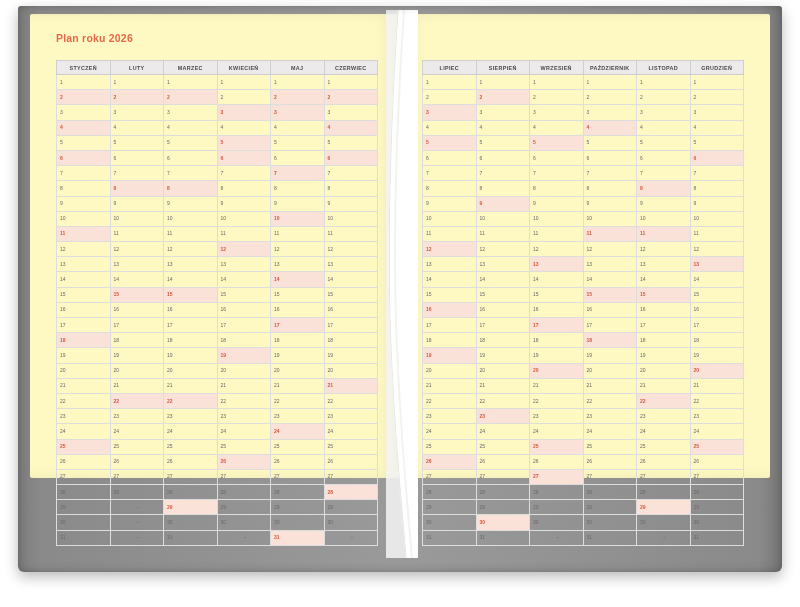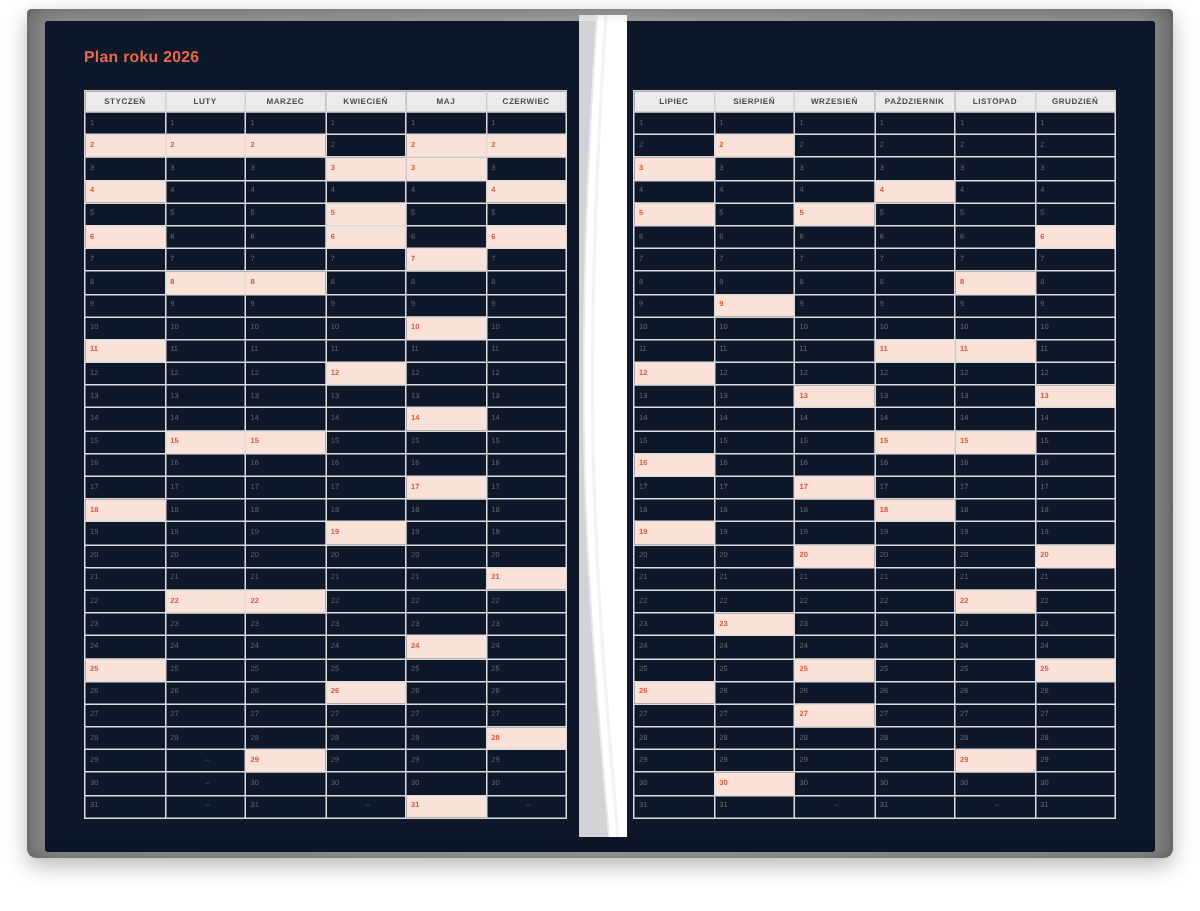--- a/index.html
+++ b/index.html
@@ -37,22 +37,22 @@
     width: 764px;
     height: 566px;
     border-radius: 3px 3px 6px 6px;
     box-shadow: inset 0 0 10px rgba(0,0,0,0.25);
     pointer-events: none;
   }
   
   .page {
     position: absolute;
     top: 14px;
-    height: 554px;
-    background: #0f172a;
+    height: 464px;
+    background: #fef9c3;
   }
   .page-left {
     left: 30px;
     width: 370px;
     box-shadow: inset -14px 0 22px -12px rgba(0,0,0,0.22);
     border-radius: 2px 0 0 2px;
   }
   .page-right {
     left: 400px;
     width: 370px;

